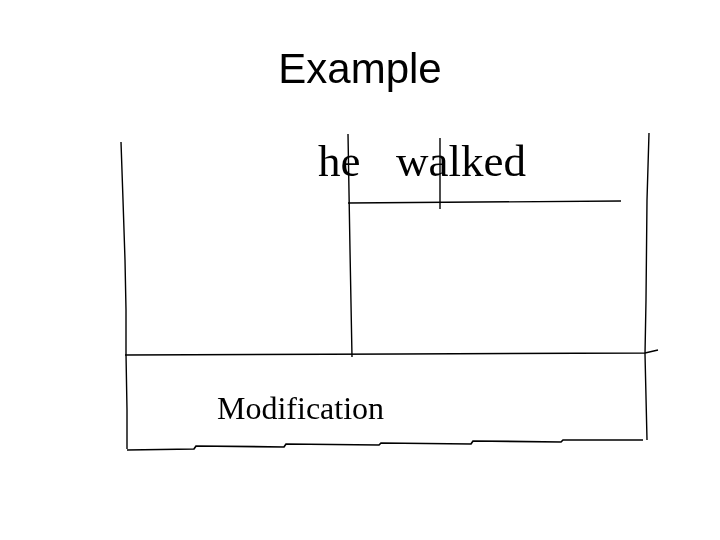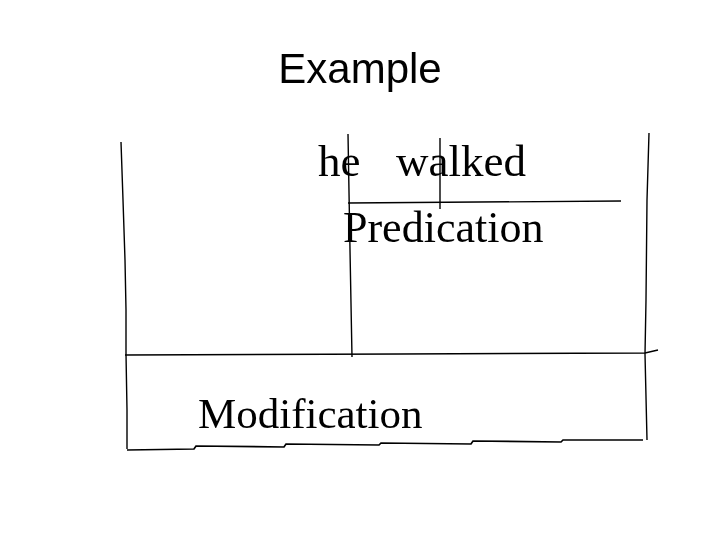--- a/index.html
+++ b/index.html
@@ -41,23 +41,23 @@
   .label-predication {
     position: absolute;
     left: 343px;
     top: 206px;
     font-size: 44px;
     line-height: 1;
     white-space: nowrap;
   }
   .label-modification {
     position: absolute;
-    left: 198px;
+    left: 217px;
     top: 392px;
-    font-size: 43px;
+    font-size: 32px;
     line-height: 1;
     white-space: nowrap;
   }
   .diagram-lines {
     position: absolute;
     left: 0;
     top: 0;
     width: 720px;
     height: 540px;
   }
@@ -73,21 +73,20 @@
 </head>
 <body>
 
 <div class="slide">
 
   <div class="slide-title">Example</div>
 
   <span class="word word-he">he</span>
   <span class="word word-walked">walked</span>
 
-  <span class="label-predication">Predication</span>
 
   <span class="label-modification">Modification</span>
 
   <svg class="diagram-lines" viewBox="0 0 720 540">
 
     <polyline points="121,142 123,200 125,260 126,310 126,354 127,410 127,449"></polyline>
 
     <polyline points="348,134 350,250 352,357"></polyline>
 
     <polyline points="440,138 440,209"></polyline>

